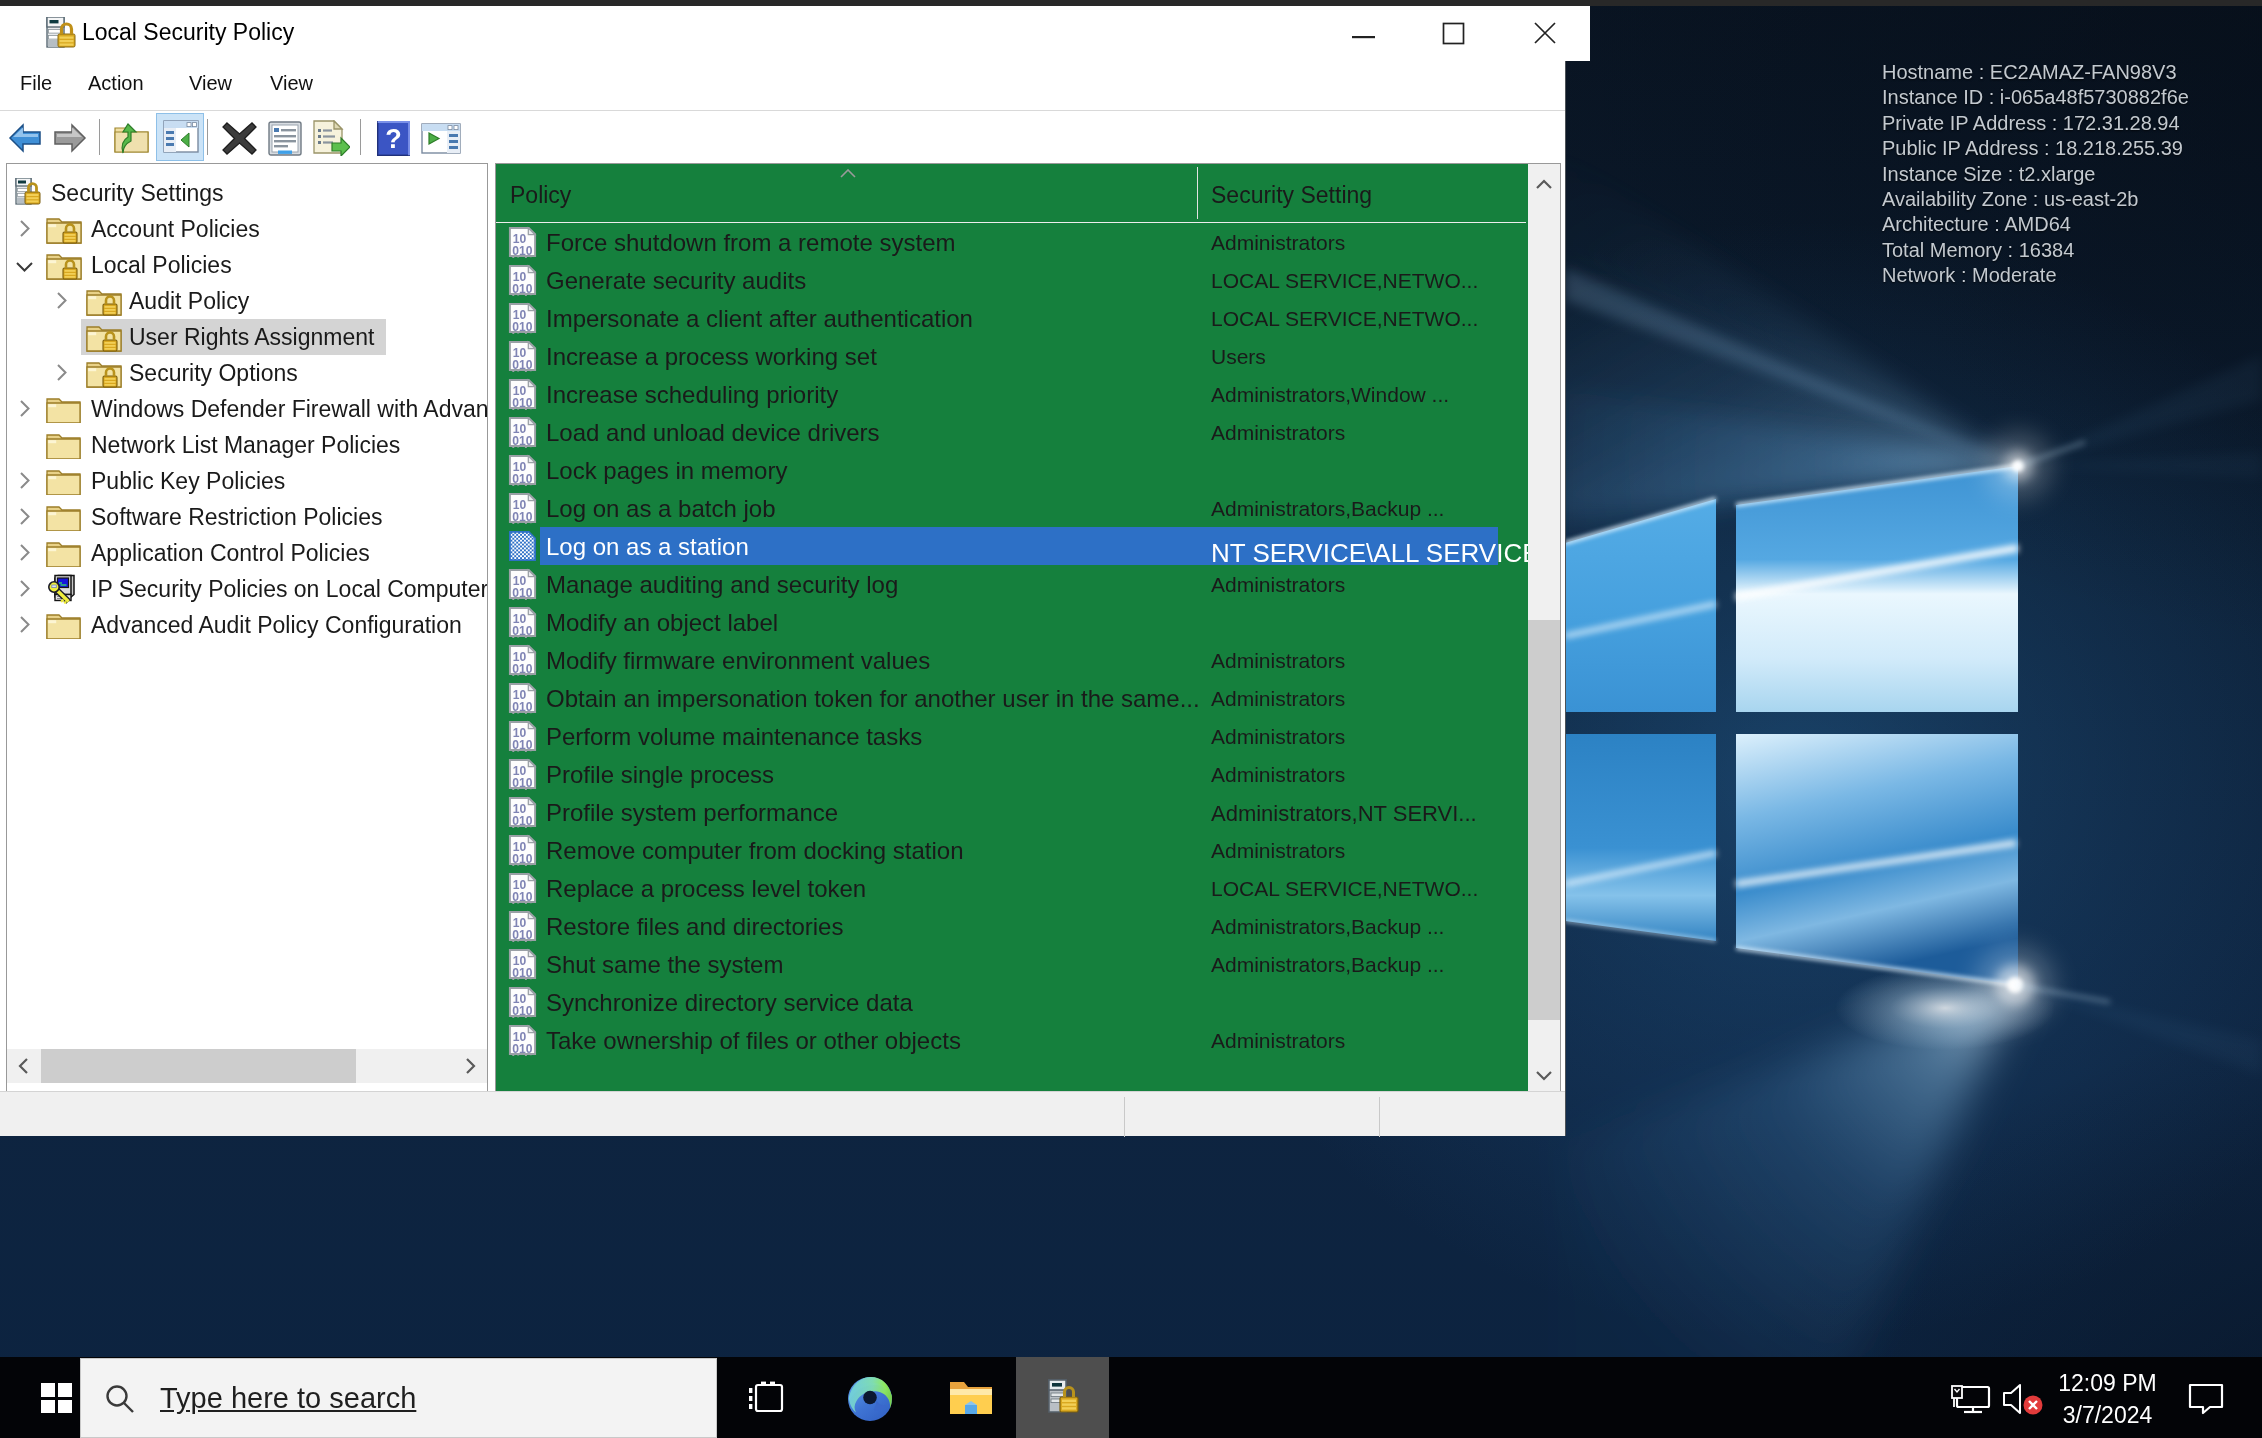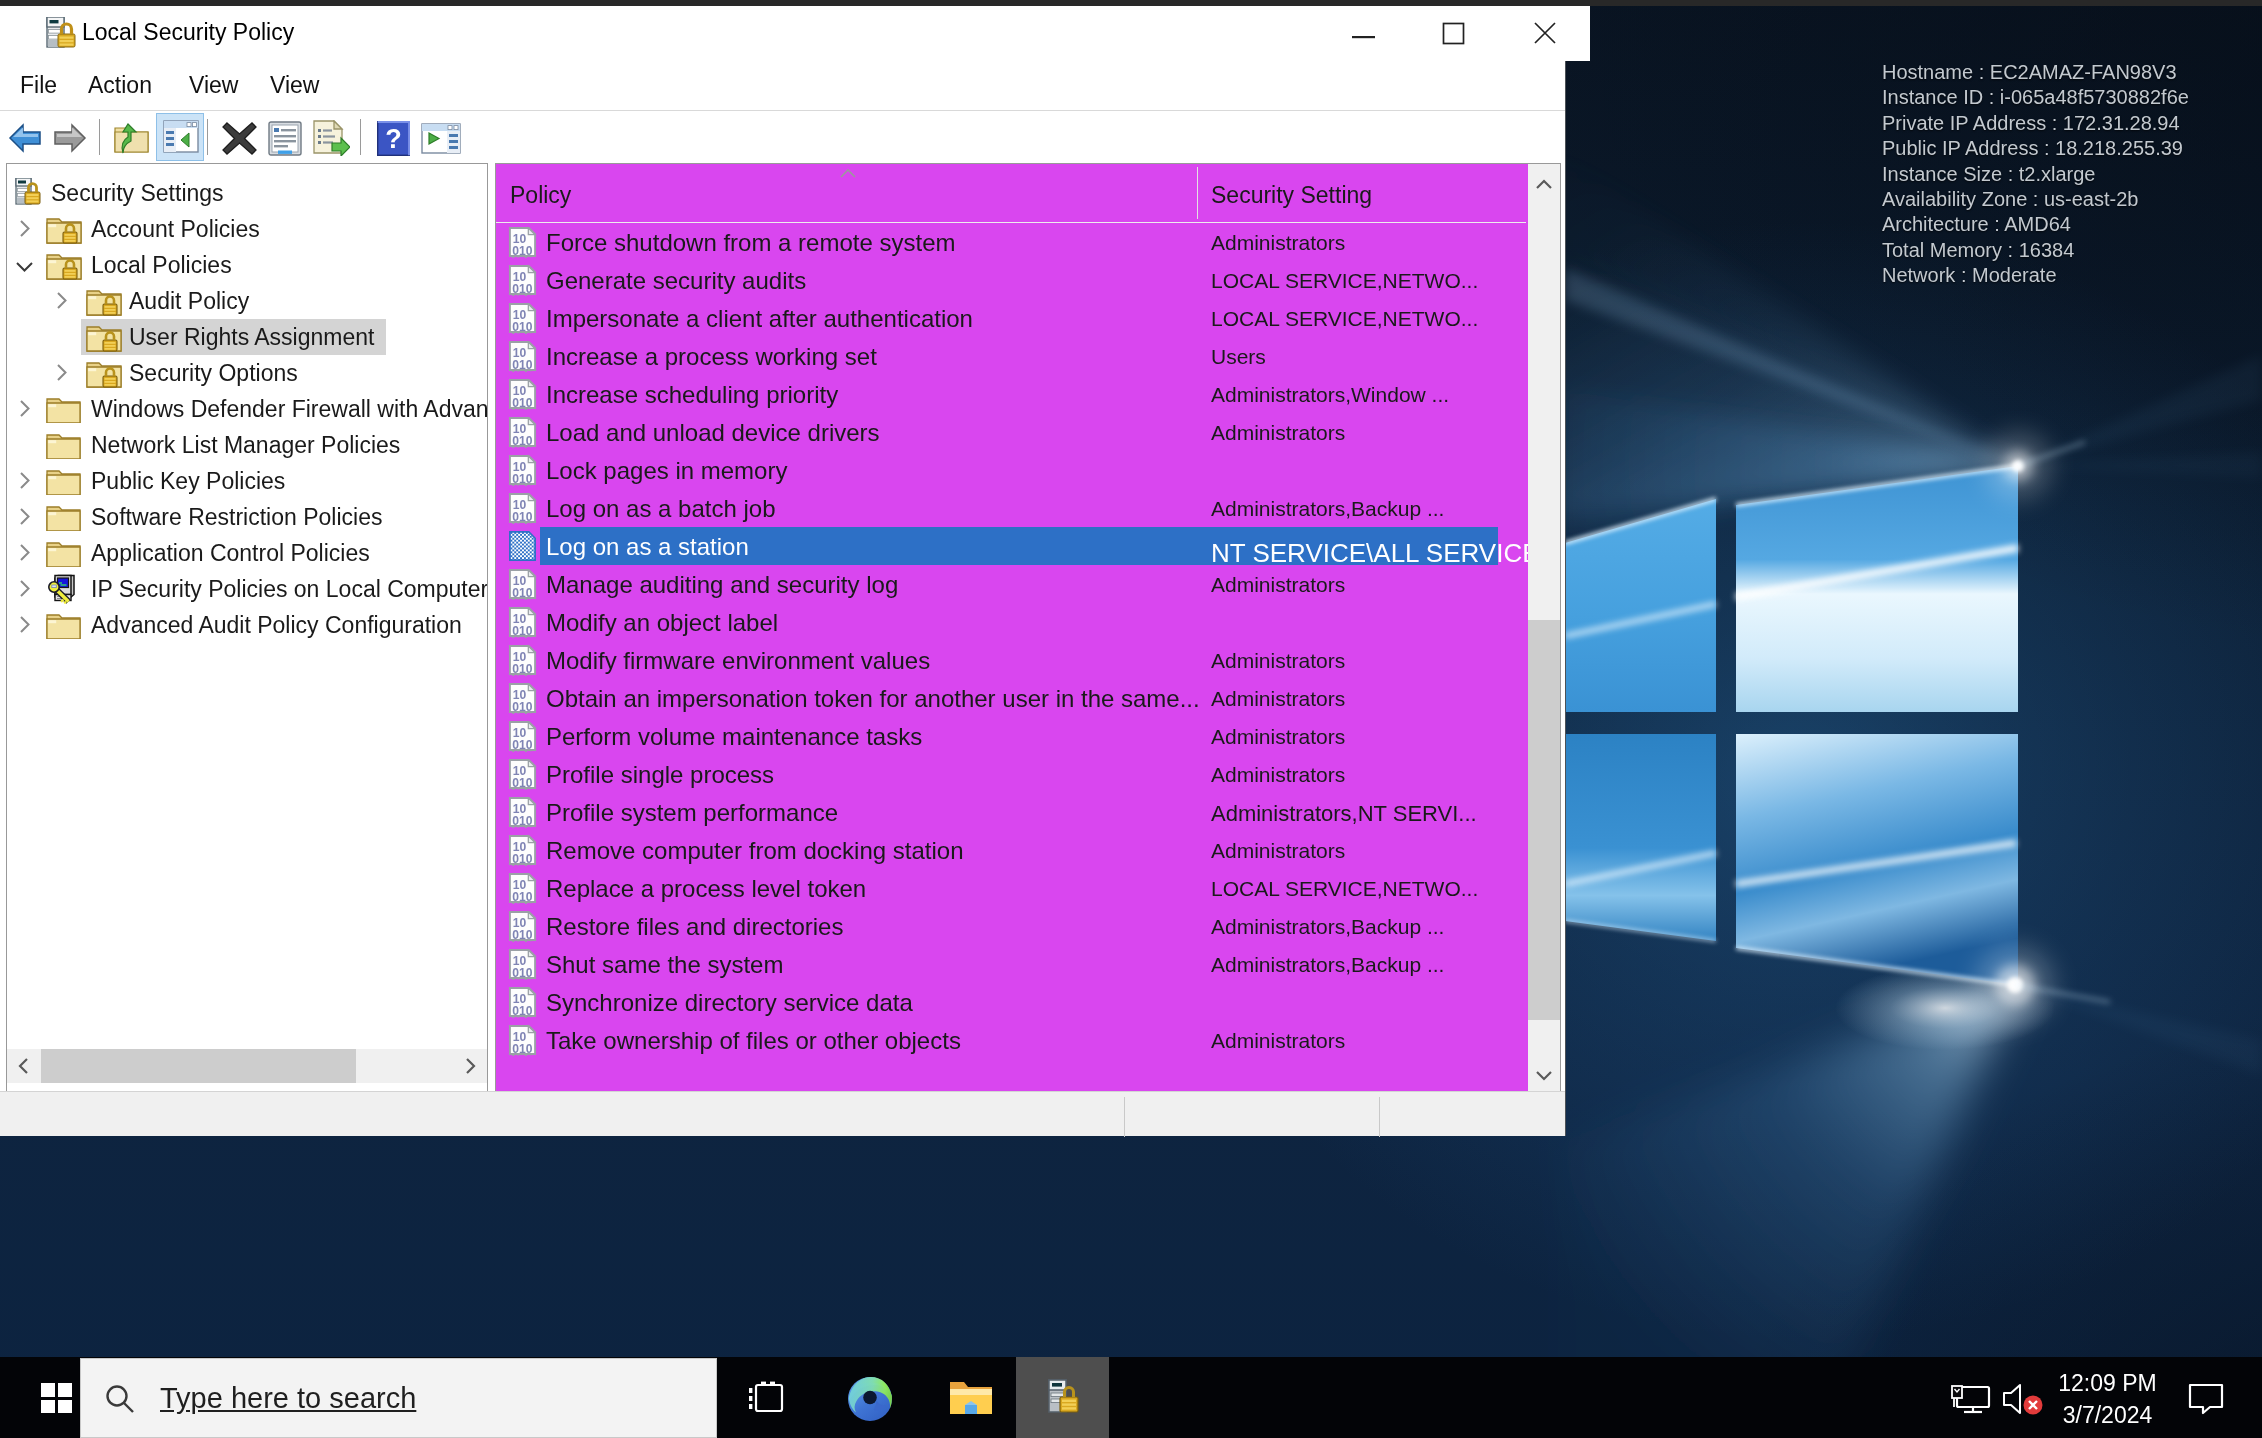--- a/index.html
+++ b/index.html
@@ -10,30 +10,30 @@
   #topstrip { position:absolute; left:0; top:0; width:2262px; height:6px; background:#282828; }
   #info { position:absolute; left:1882px; top:60px; color:#c3c9cf; font-size:20px; line-height:25.4px;
     text-shadow:0 1px 2px rgba(0,0,0,0.7); white-space:pre; }
   
   #win { position:absolute; left:0; top:6px; width:1566px; height:1130px; background:#fff;
     border-right:1px solid #4d5257; border-bottom:1px solid #4d5257; }
   #titlebar { position:absolute; left:0; top:0; width:100%; height:55px; background:#fff;margin-left:25px; }
   #title { position:absolute; left:57px; top:13px; font-size:23px; color:#000; }
   .capbtn { position:absolute; top:0; width:65px; height:55px; }
   
-  #menubar { position:absolute; left:0; top:55px; width:100%; height:50px; font-size:23px; color:#111;padding-left:44px; }
+  #menubar { position:absolute; left:0; top:55px; width:100%; height:50px; font-size:20px; color:#111;padding-left:44px; }
   #menubar span { position:absolute; top:11px; }
   #menubar .sep { position:absolute; left:0; top:49px; width:100%; height:1px; background:#d9d9d9; }
   
   #toolbar { position:absolute; left:0; top:105px; width:100%; height:53px; background:#fff; }
   #toolbar .tsep { position:absolute; top:8px; width:1px; height:36px; background:#9a9a9a; }
   
   #tree { position:absolute; left:6px; top:157px; width:482px; height:934px; background:#fff;
     border:1px solid #999; overflow:hidden; }
-  #list { position:absolute; left:495px; top:157px; width:1066px; height:934px; background:#d946ef;
+  #list { position:absolute; left:495px; top:157px; width:1066px; height:934px; background:#15803d;
     border:1px solid #999; overflow:hidden; }
   #statusbar { position:absolute; left:0; top:1085px; width:1565px; height:45px; background:#f0f0f0;
     border-top:1px solid #d4d4d4; }
   .treerow { position:absolute; height:36px; font-size:23px; color:#1a1a1a; white-space:nowrap; }
   .listrow { position:absolute; height:38px; font-size:24px; color:#1a1a1a; white-space:nowrap; }
   
   #taskbar { position:absolute; left:0; top:1357px; width:2262px; height:81px; background:#030407; }
   #search { position:absolute; left:80px; top:1px; width:637px; height:80px; background:#f3f3f3;
     border:1px solid #c8c8c8; }
   #search .stext { position:absolute; left:79px; top:23px; font-size:29px; color:#1f1f1f;text-decoration:underline; }

